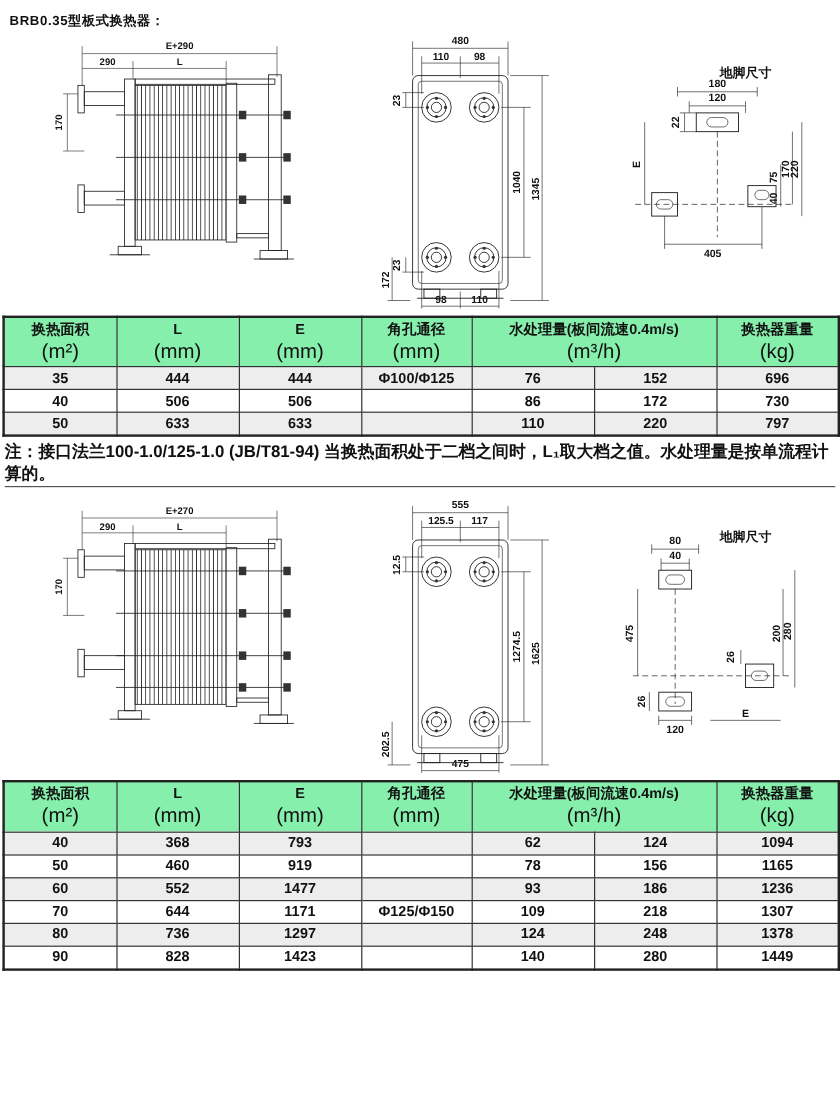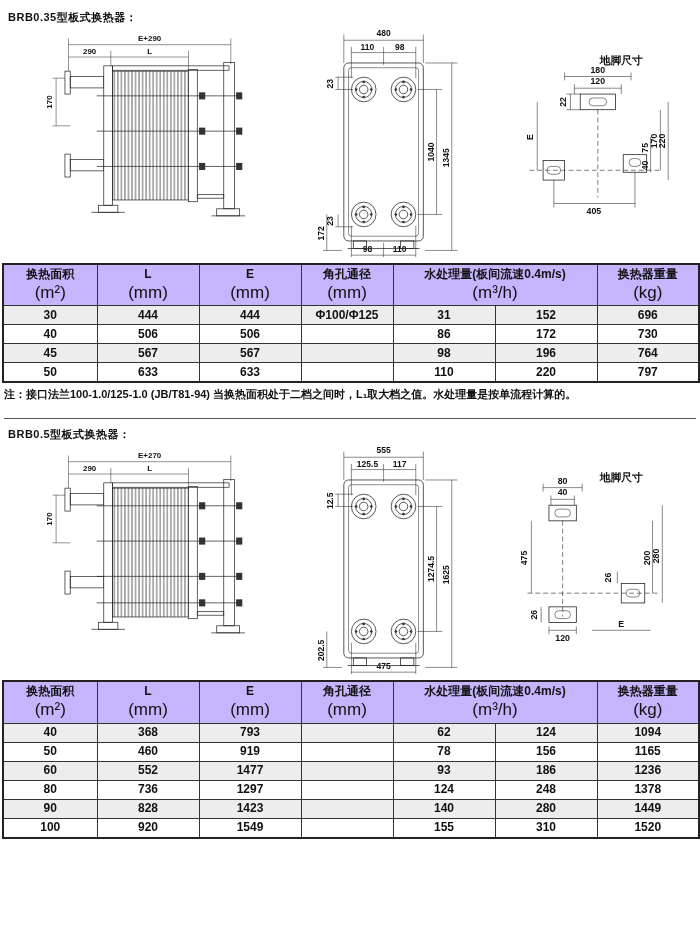--- a/index.html
+++ b/index.html
@@ -13,24 +13,24 @@
   .dwg line, .dwg path { stroke:#222; stroke-width:0.8; fill:none; }
   .dwg rect, .dwg circle { stroke:#222; stroke-width:0.8; fill:none; }
   .dwg .f-dark { fill:#333; stroke:none; }
   .dwg .f-white { fill:#fff; }
   .dwg .dash { stroke-dasharray:5 3; stroke-width:0.6; }
   .dwg .dim { stroke-width:0.55; }
   .dwg text { font-size:9px; fill:#111; stroke:none; font-weight:600; }
   .dwg .ft-title { font-size:11px; font-weight:700; }
   .spec-table { border-collapse:collapse; width:696px; margin:5px auto 0 auto; table-layout:fixed; border:2px solid #222; }
   .spec-table th, .spec-table td { border:1px solid #333; text-align:center; padding:1px 2px; font-size:12px; font-weight:700; line-height:1.25; height:16px; }
-  .spec-table thead th { background:#c4b5fd; height:auto; padding:2px 2px; }
+  .spec-table thead th { background:#86efac; height:auto; padding:2px 2px; }
   .spec-table tbody tr:nth-child(odd) { background:#ededed; }
   .unit { font-weight:400; font-size:17px; }
-  .note { font-size:11px; font-weight:700; margin:4px 2px 8px 2px; border-bottom:1px solid #555; padding-bottom:16px; }
+  .note { font-size:14px; font-weight:700; margin:4px 2px 8px 2px; border-bottom:1px solid #555; padding-bottom:1px; }
 </style>
 </head>
 <body>
 
 <div class="page">
 
   <div class="sec-title">BRB0.35型板式换热器：</div>
 
   <div class="drawings">
 
@@ -219,61 +219,51 @@
             <div class="unit">(m³/h)</div>
           </th>
         <th>
             <div>换热器重量</div>
             <div class="unit">(kg)</div>
           </th>
       </tr>
     </thead>
     <tbody>
       <tr>
-        <td>30</td>
+        <td>35</td>
         <td>444</td>
         <td>444</td>
         <td>Φ100/Φ125</td>
-        <td>31</td>
+        <td>76</td>
         <td>152</td>
         <td>696</td>
       </tr>
       <tr>
         <td>40</td>
         <td>506</td>
         <td>506</td>
         <td></td>
         <td>86</td>
         <td>172</td>
         <td>730</td>
       </tr>
       <tr>
-        <td>45</td>
-        <td>567</td>
-        <td>567</td>
-        <td></td>
-        <td>98</td>
-        <td>196</td>
-        <td>764</td>
-      </tr>
-      <tr>
         <td>50</td>
         <td>633</td>
         <td>633</td>
         <td></td>
         <td>110</td>
         <td>220</td>
         <td>797</td>
       </tr>
     </tbody>
   </table>
 
   <div class="note">注：接口法兰100-1.0/125-1.0 (JB/T81-94) 当换热面积处于二档之间时，L₁取大档之值。水处理量是按单流程计算的。</div>
 
-  <div class="sec-title">BRB0.5型板式换热器：</div>
 
   <div class="drawings">
 
     <svg class="dwg" width="240" height="203" viewBox="0 0 272 230">
       <defs>
         <pattern id="platesB" width="4" height="8" patternUnits="userSpaceOnUse">
           <path d="M2 0 V8" stroke="#555" stroke-width="1"></path>
         </pattern>
       </defs>
       <g>
@@ -478,43 +468,43 @@
       <tr>
         <td>60</td>
         <td>552</td>
         <td>1477</td>
         <td></td>
         <td>93</td>
         <td>186</td>
         <td>1236</td>
       </tr>
       <tr>
+        <td>70</td>
+        <td>644</td>
+        <td>1171</td>
+        <td>Φ125/Φ150</td>
+        <td>109</td>
+        <td>218</td>
+        <td>1307</td>
+      </tr>
+      <tr>
         <td>80</td>
         <td>736</td>
         <td>1297</td>
         <td></td>
         <td>124</td>
         <td>248</td>
         <td>1378</td>
       </tr>
       <tr>
         <td>90</td>
         <td>828</td>
         <td>1423</td>
         <td></td>
         <td>140</td>
         <td>280</td>
         <td>1449</td>
       </tr>
-      <tr>
-        <td>100</td>
-        <td>920</td>
-        <td>1549</td>
-        <td></td>
-        <td>155</td>
-        <td>310</td>
-        <td>1520</td>
-      </tr>
     </tbody>
   </table>
 
 
 </div>
 
 </body></html>

